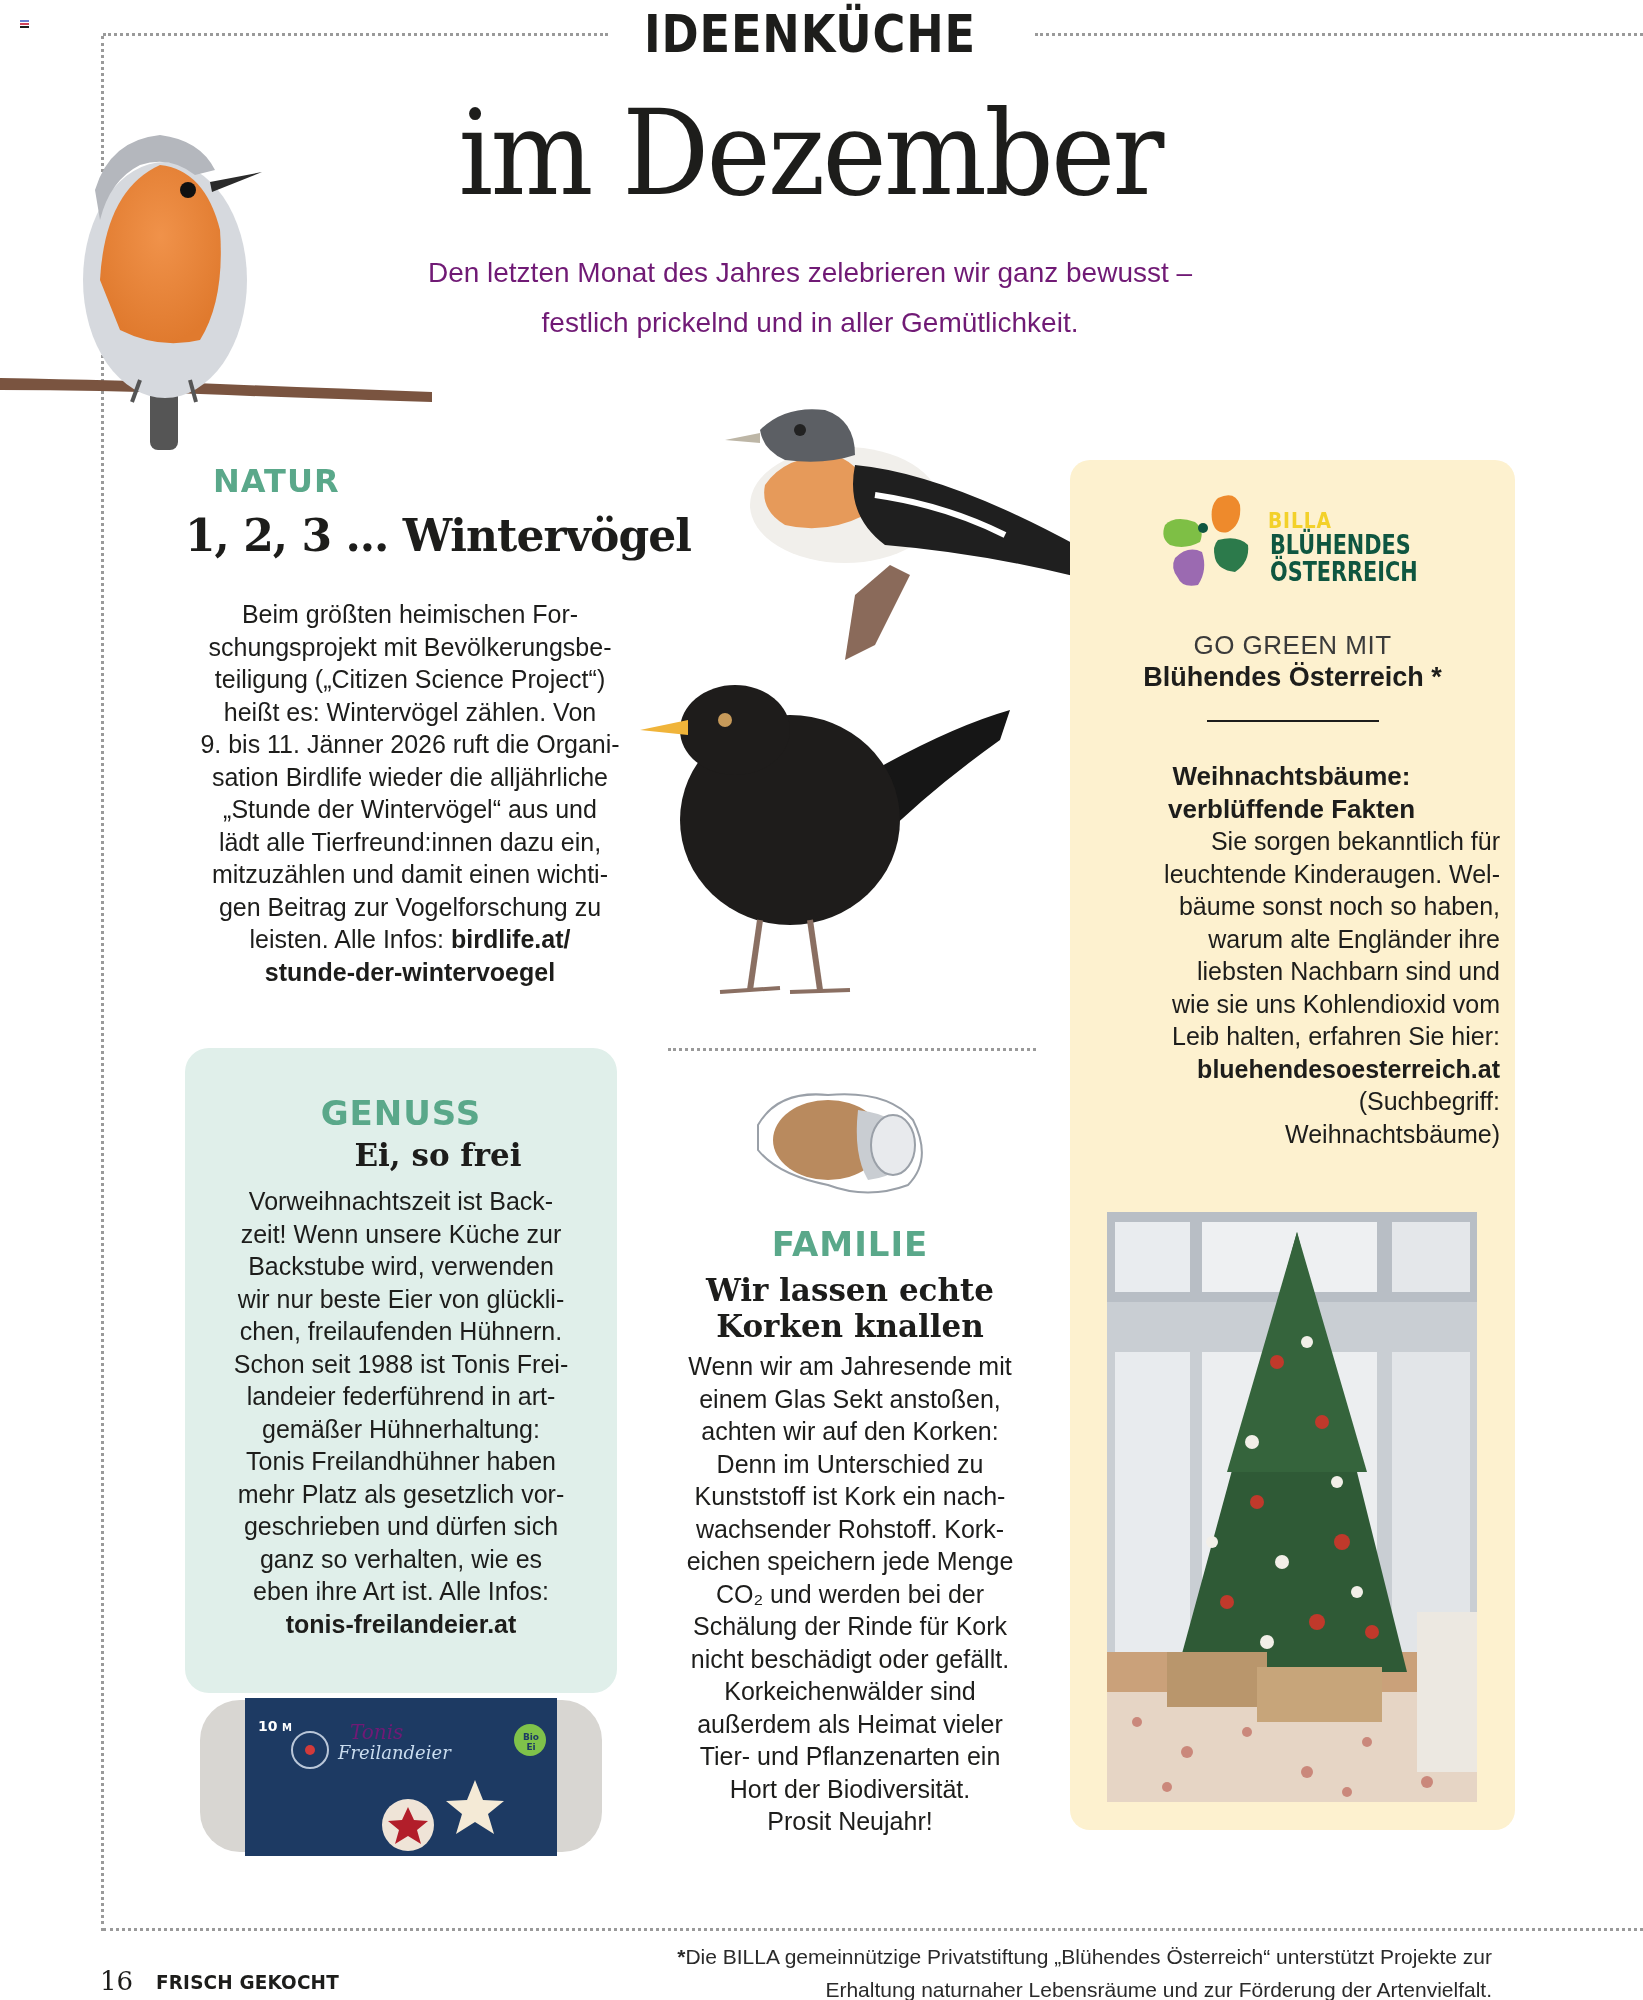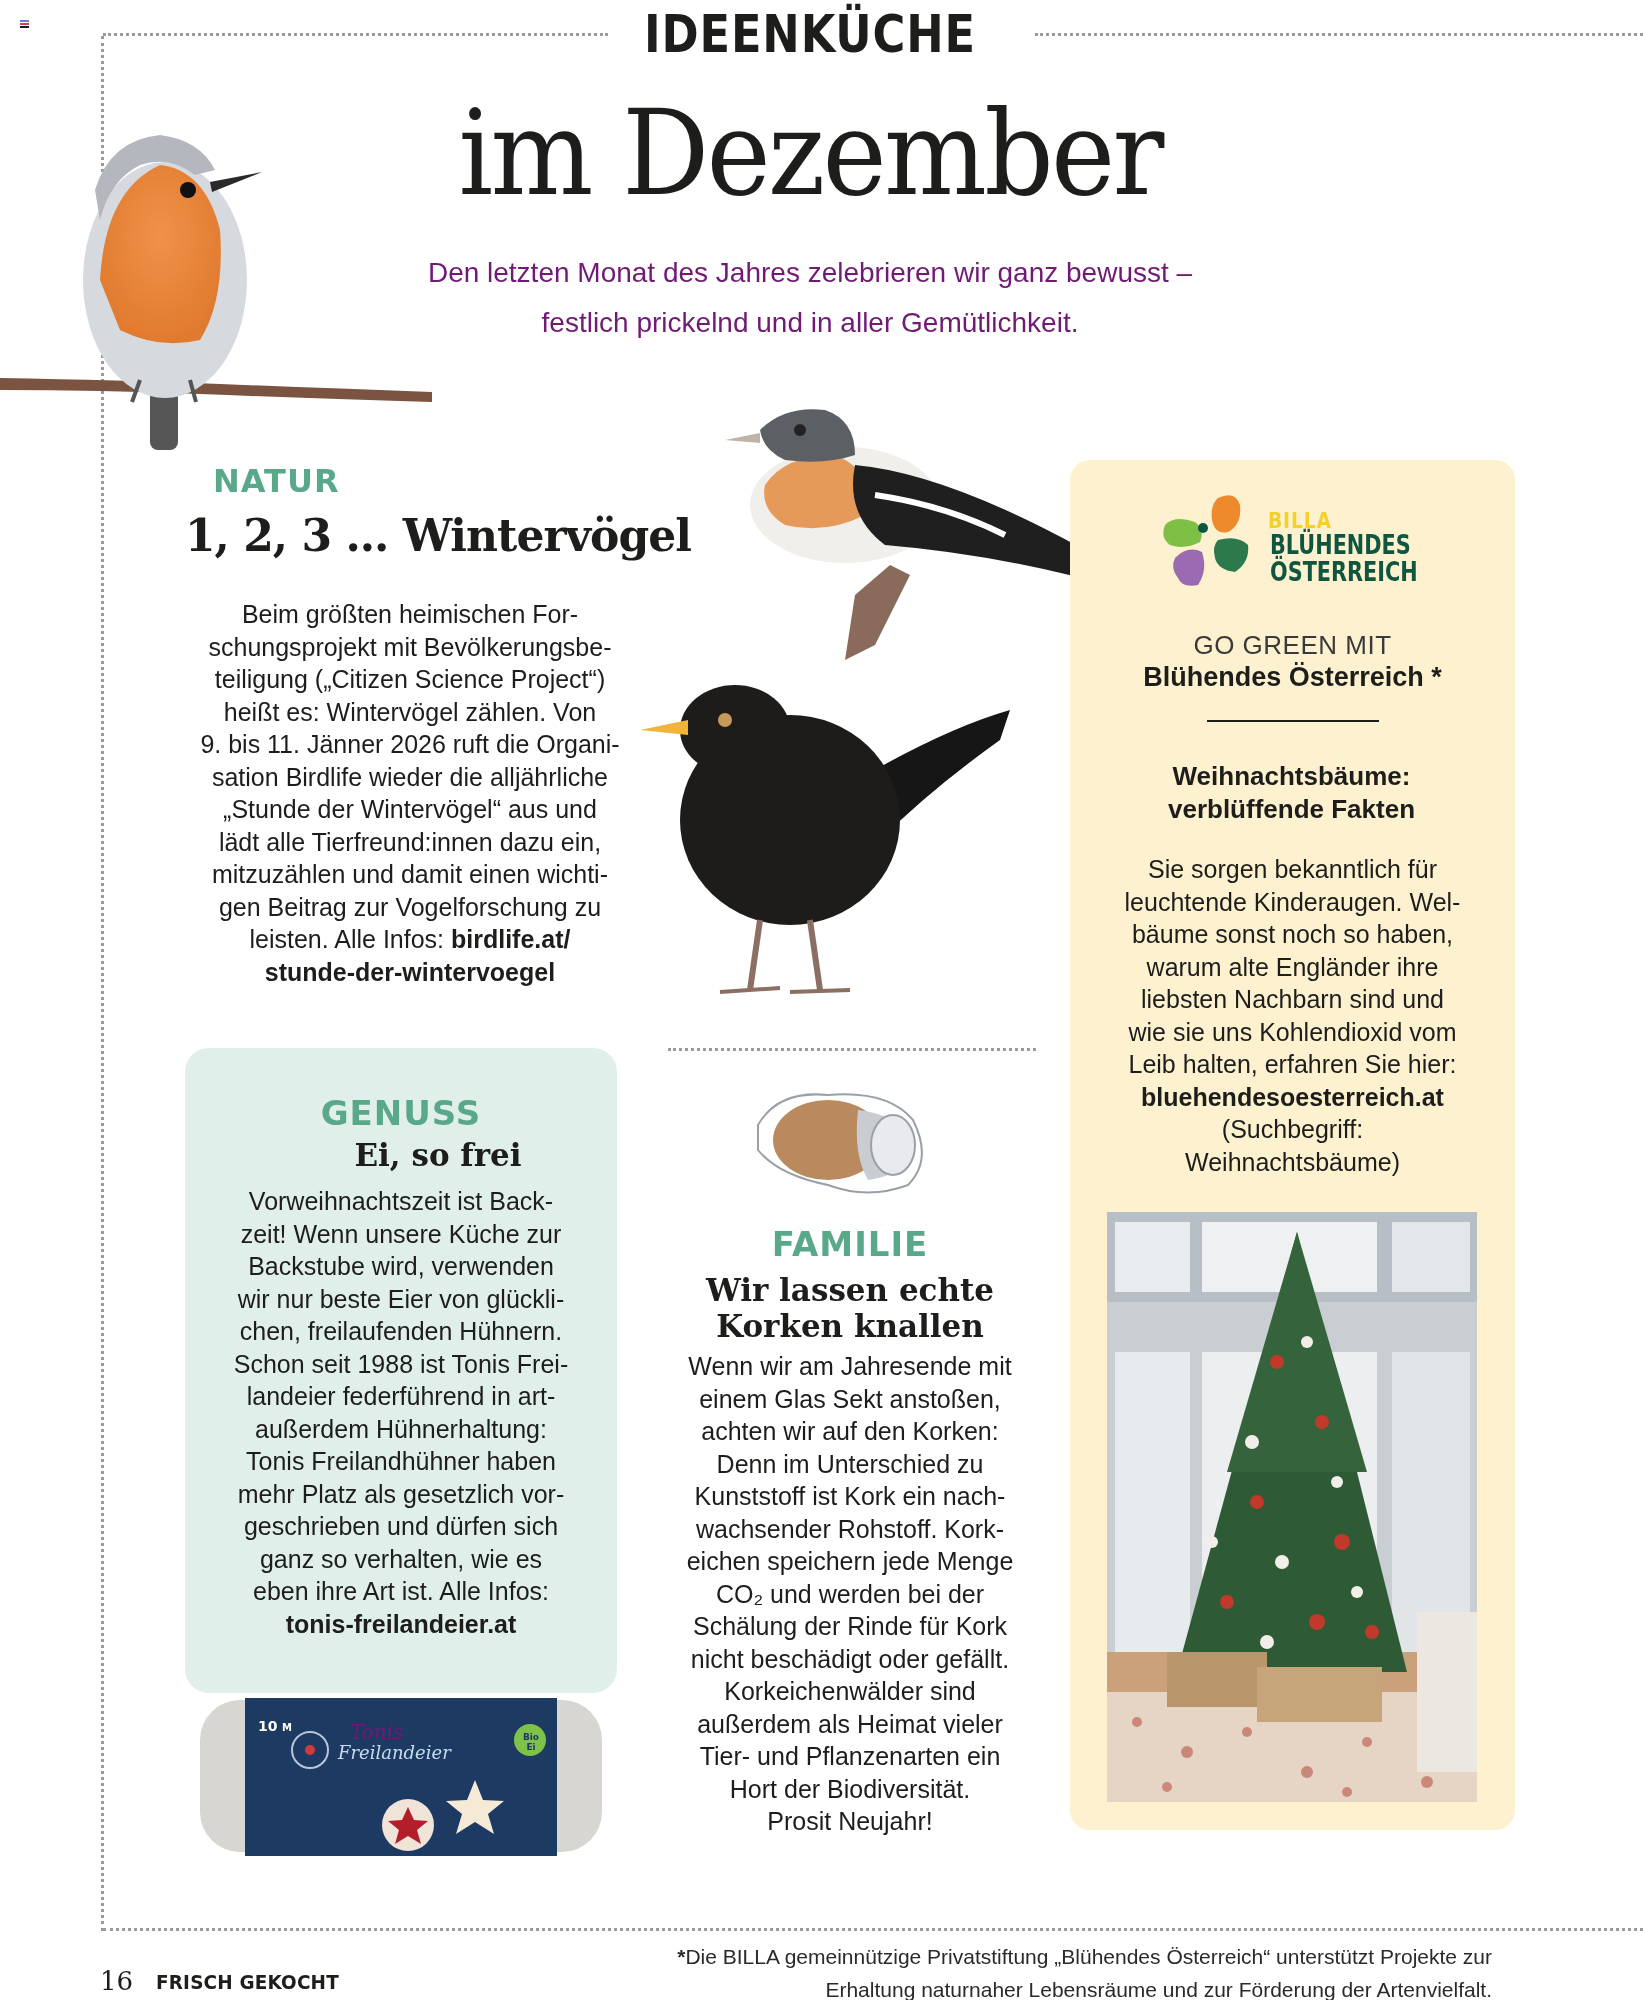--- a/index.html
+++ b/index.html
@@ -64,21 +64,21 @@
     font-weight: bold; font-size: 22px; color: #f3d12a; letter-spacing: 1px; transform: scaleX(0.85); transform-origin: left; }
   .logo-text-main { left: 1270px; top: 532px; font-family: "DejaVu Sans", sans-serif;
     font-weight: bold; font-size: 26px; line-height: 27px; color: #0f5640; transform: scaleX(0.8); transform-origin: left; }
   .go-green { left: 1070px; top: 630px; width: 445px; text-align: center;
     font-family: "Liberation Sans", sans-serif; font-size: 26px; color: #3a3a3a; letter-spacing: 0.5px; }
   .go-green-sub { left: 1070px; top: 662px; width: 445px; text-align: center;
     font-family: "Liberation Sans", sans-serif; font-weight: bold; font-size: 27px; color: #1d1d1b; }
   .green-rule { left: 1207px; top: 720px; width: 172px; border-top: 2px solid #1d1d1b; }
   .facts-head { left: 1070px; top: 760px; width: 443px; text-align: center;
     font-family: "Liberation Sans", sans-serif; font-weight: bold; font-size: 26px; line-height: 32.5px; }
-  .facts-body { left: 1085px; top: 853px; width: 415px; text-align: center; }
+  .facts-body { left: 1085px; top: 825px; width: 415px; text-align: right; }
   .tree { left: 1107px; top: 1212px; width: 370px; height: 590px; overflow: hidden; }
 
   
   .page-num { left: 100px; top: 1966px; font-family: "DejaVu Serif", serif; font-size: 26px; color: #1d1d1b; }
   .mag-name { left: 156px; top: 1970px; font-family: "DejaVu Sans", sans-serif; font-weight: bold; font-size: 20px; color: #1d1d1b; letter-spacing: 0.2px; transform: scaleX(0.92); transform-origin: left; }
   .footnote { left: 540px; top: 1940px; width: 952px; text-align: right;
     font-family: "Liberation Sans", sans-serif; font-size: 21px; line-height: 33px; color: #2a2a2a; }
   .footnote b { font-weight: bold; }
 </style>
 </head>
@@ -161,21 +161,21 @@
 <div class="abs cat genuss-cat">GENUSS</div>
 <div class="abs head genuss-head">Ei, so frei</div>
 <div class="abs body-text genuss-body">
   <div>Vorweihnachtszeit ist Back-</div>
   <div>zeit! Wenn unsere Küche zur</div>
   <div>Backstube wird, verwenden</div>
   <div>wir nur beste Eier von glückli-</div>
   <div>chen, freilaufenden Hühnern.</div>
   <div>Schon seit 1988 ist Tonis Frei-</div>
   <div>landeier federführend in art-</div>
-  <div>außerdem Hühnerhaltung:</div>
+  <div>gemäßer Hühnerhaltung:</div>
   <div>Tonis Freilandhühner haben</div>
   <div>mehr Platz als gesetzlich vor-</div>
   <div>geschrieben und dürfen sich</div>
   <div>ganz so verhalten, wie es</div>
   <div>eben ihre Art ist. Alle Infos:</div>
   <div><b>tonis-freilandeier.at</b></div>
 </div>
 
 <div class="abs egg-carton">
   <svg width="402" height="172" viewBox="0 0 402 172" style="position:absolute;left:0;top:0">

